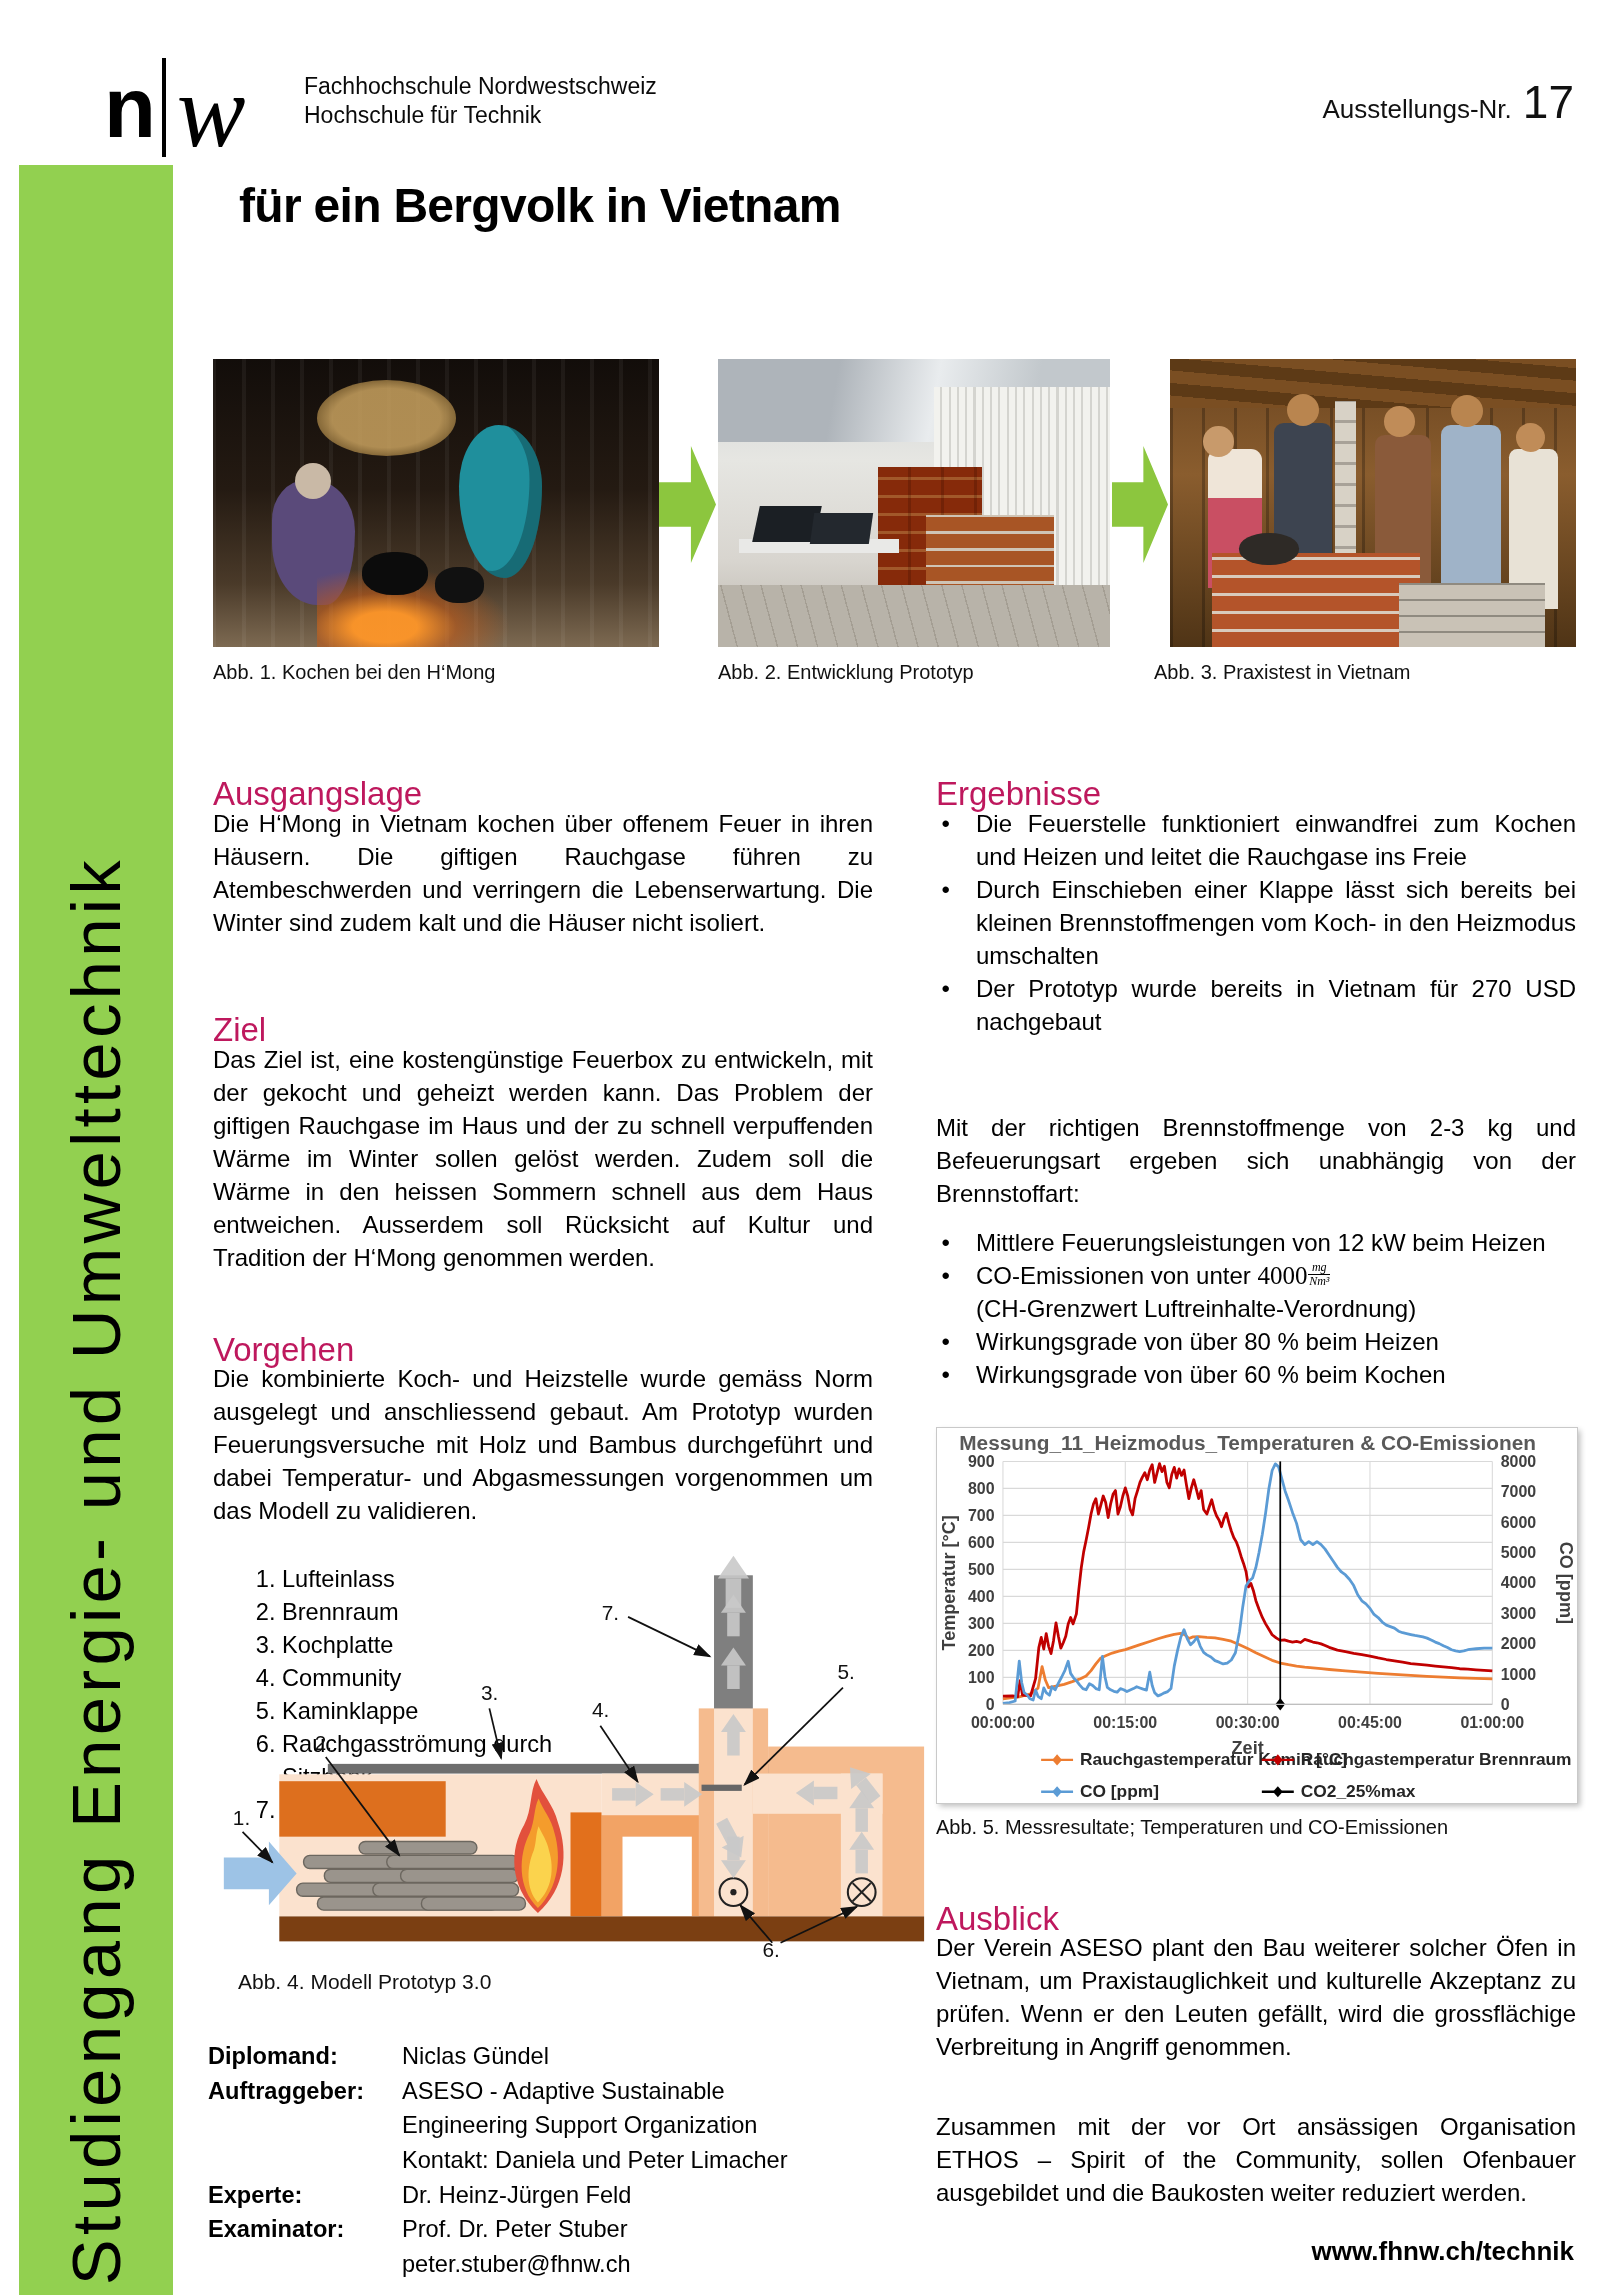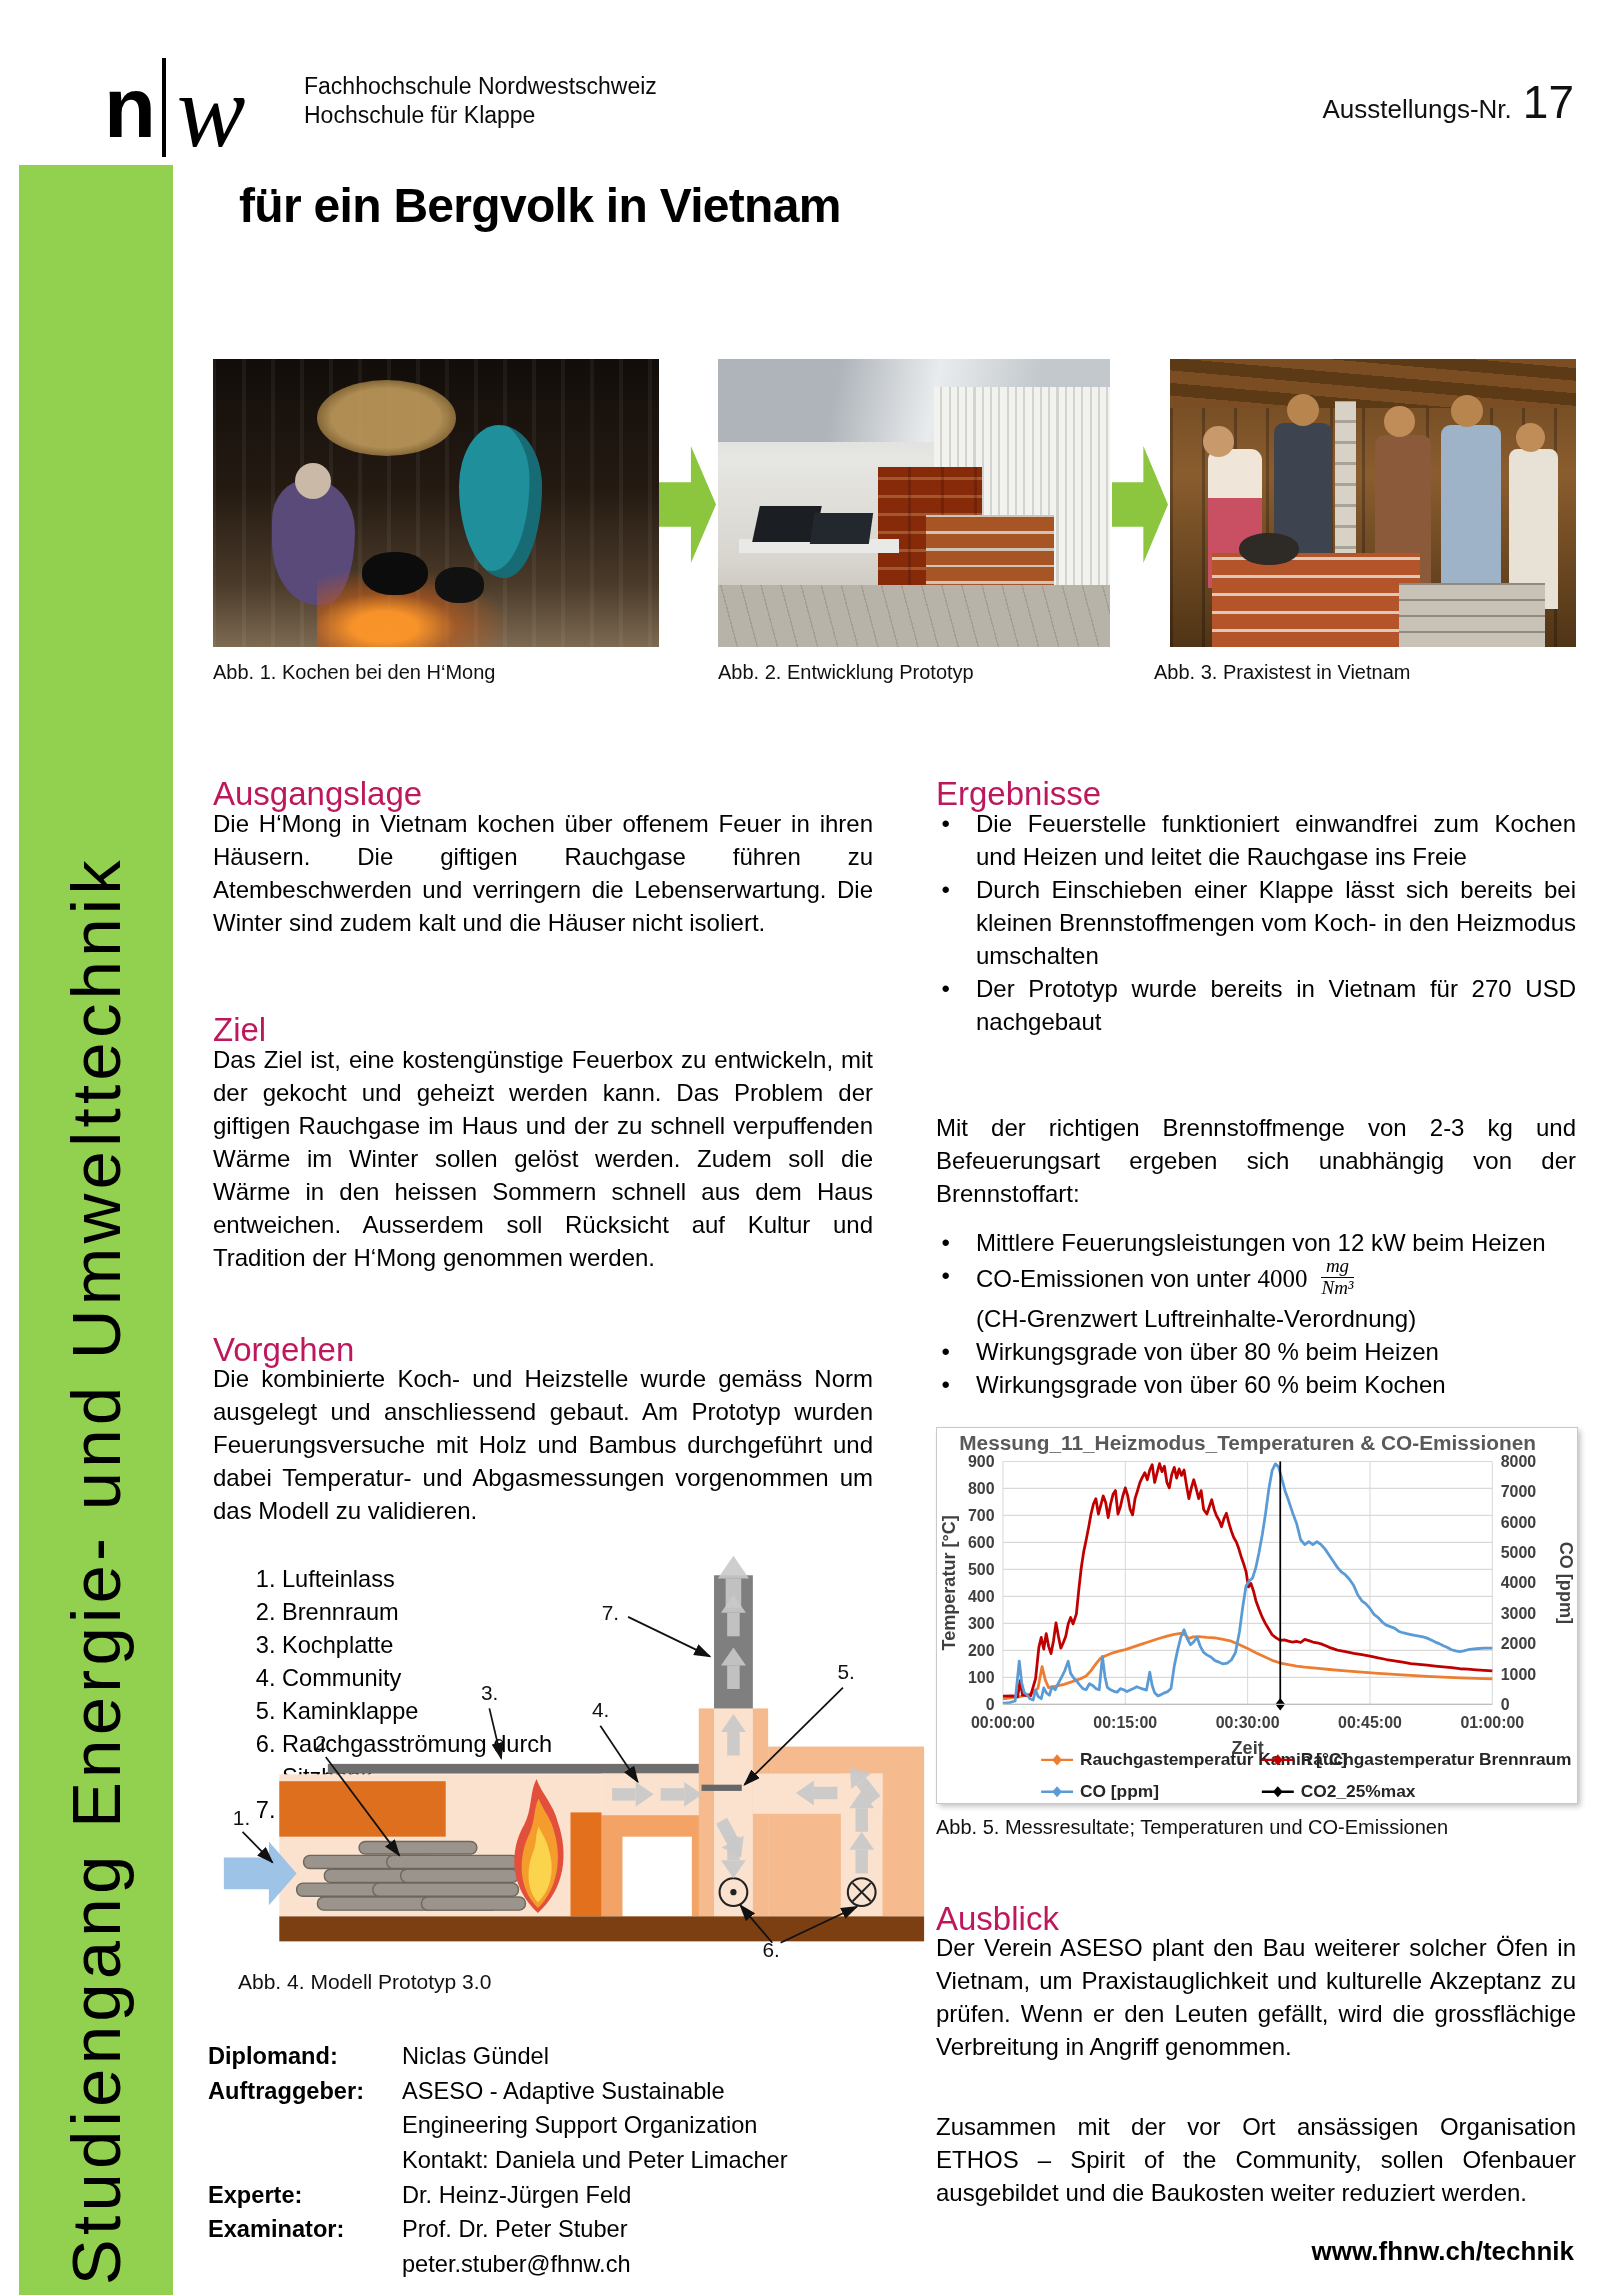--- a/index.html
+++ b/index.html
@@ -31,21 +31,21 @@
   .flow-green{position:absolute;top:446px;height:117px;
     clip-path:polygon(0 31%,56% 31%,56% 0,100% 50%,56% 100%,56% 69%,0 69%);}
   
   .h2{position:absolute;font-size:33px;color:#be185d;font-weight:normal;}
   .para{position:absolute;font-size:24px;line-height:33px;text-align:justify;}
   .bullets{position:absolute;font-size:24px;line-height:33px;margin:0;padding:0;list-style:none;}
   .bullets li{position:relative;padding-left:40px;text-align:justify;}
   .bullets li::before{content:"\2022";position:absolute;left:5.6px;}
   .math-val{font-family:"Liberation Serif",serif;font-size:25px;}
   .frac{display:inline-flex;flex-direction:column;vertical-align:middle;text-align:center;
-    font-family:"Liberation Serif",serif;font-style:italic;font-size:19px;line-height:1.1;margin-left:14px;position:relative;top:-2.8px;}
+    font-family:"Liberation Serif",serif;font-style:italic;font-size:12px;line-height:1.1;margin-left:1px;position:relative;top:-2.8px;}
   .frac-num{border-bottom:1.4px solid #000;padding:0 3.5px;}
   
   .diagram-list{position:absolute;left:239px;top:1563px;width:305px;font-size:23.6px;line-height:33px;margin:0;padding-left:43px;}
   .diagram-svg{position:absolute;left:213px;top:1542px;width:715px;height:416px;}
   .caption{position:absolute;font-size:21px;color:#111;}
   
   .info{position:absolute;left:208px;top:2042px;width:694px;display:grid;grid-template-columns:194px 1fr;row-gap:6.2px;font-size:23.6px;line-height:28.5px;}
   .info-label{font-weight:bold;}
   
   .chart-card{position:absolute;left:936px;top:1427px;width:640px;height:375px;background:#fff;
@@ -56,21 +56,21 @@
 </head>
 <body>
 
 <div class="logo">
   <span class="logo-n">n</span>
   <span class="logo-bar"></span>
   <span class="logo-w">w</span>
 </div>
 <div class="org">
   <div>Fachhochschule Nordwestschweiz</div>
-  <div>Hochschule für Klappe</div>
+  <div>Hochschule für Technik</div>
 </div>
 <div class="exhibit">
   <span class="exhibit-label">Ausstellungs-Nr.</span>
   <span class="exhibit-number">17</span>
 </div>
 
 <div class="sidebar" id="sidebar" style="background: rgb(146, 208, 80);">
   <span class="sidebar-label">Studiengang Energie- und Umwelttechnik</span>
 </div>
 

